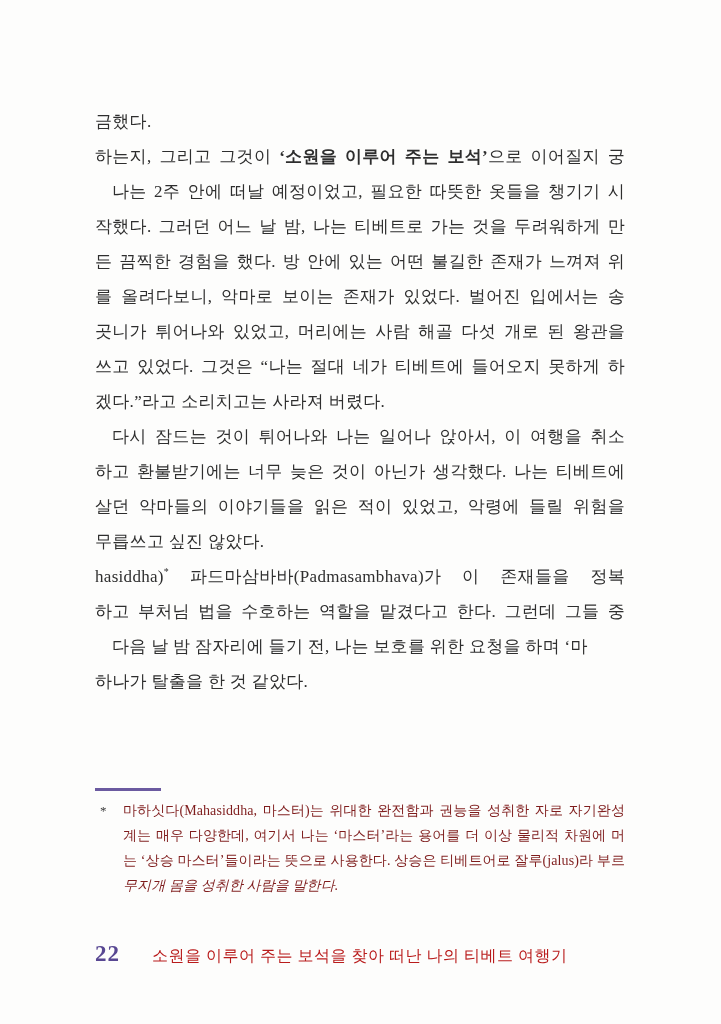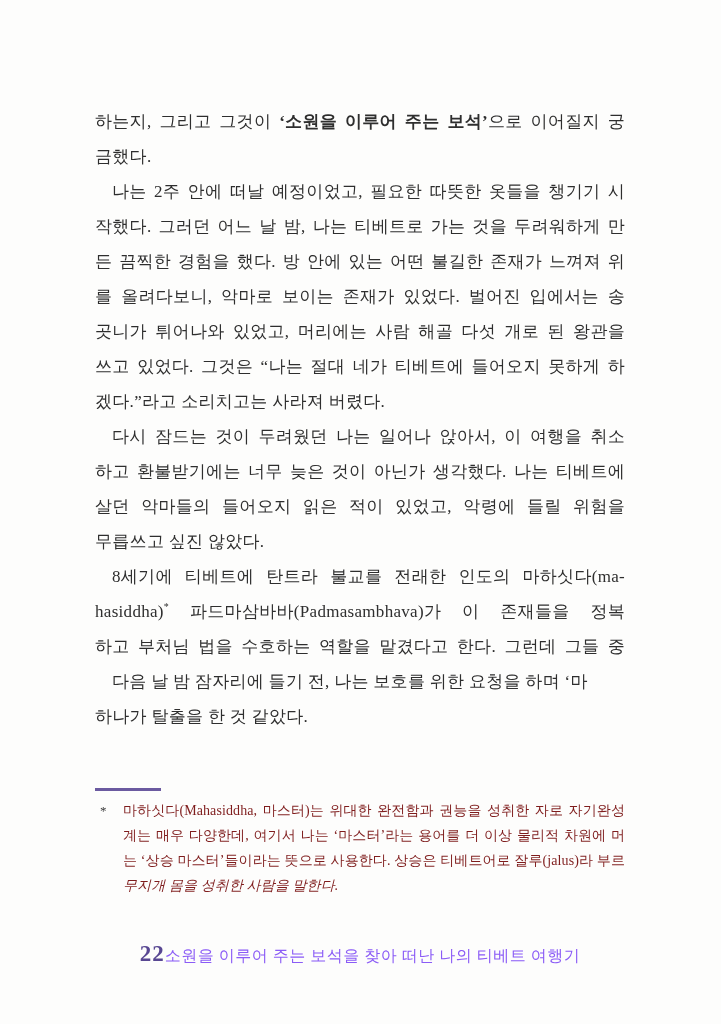--- a/index.html
+++ b/index.html
@@ -75,55 +75,53 @@
   }
   .fn-line.flush { text-align-last: left; font-style: italic; }
   
   .page-footer {
     position: absolute;
     left: 95px;
     top: 941px;
     width: 530px;
     display: flex;
     align-items: baseline;
-    justify-content: center;
   }
   .page-number {
     font-size: 23px;
     color: #584792;
     font-weight: 600;
     letter-spacing: 1px;
   }
   .running-title {
-    margin-left: 0;
+    margin-left: 32px;
     font-size: 16px;
-    color: #8b5cf6;
+    color: #b91c1c;
     letter-spacing: 0.5px;
   }
 </style>
 </head>
 <body>
 
 <div class="page">
 
   <main class="body-text">
+      <div class="line flush"><span>금했다.</span></div>
       <div class="line"><span>하는지, 그리고 그것이 </span><span class="bold">‘소원을 이루어 주는 보석’</span><span>으로 이어질지 궁</span></div>
-      <div class="line flush"><span>금했다.</span></div>
       <div class="line indent"><span>나는 2주 안에 떠날 예정이었고, 필요한 따뜻한 옷들을 챙기기 시</span></div>
       <div class="line"><span>작했다. 그러던 어느 날 밤, 나는 티베트로 가는 것을 두려워하게 만</span></div>
       <div class="line"><span>든 끔찍한 경험을 했다. 방 안에 있는 어떤 불길한 존재가 느껴져 위</span></div>
       <div class="line"><span>를 올려다보니, 악마로 보이는 존재가 있었다. 벌어진 입에서는 송</span></div>
       <div class="line"><span>곳니가 튀어나와 있었고, 머리에는 사람 해골 다섯 개로 된 왕관을</span></div>
       <div class="line"><span>쓰고 있었다. 그것은 “나는 절대 네가 티베트에 들어오지 못하게 하</span></div>
       <div class="line flush"><span>겠다.”라고 소리치고는 사라져 버렸다.</span></div>
-      <div class="line indent"><span>다시 잠드는 것이 두려웠던 나는 일어나 앉아서, 이 여행을 취소</span></div>
+      <div class="line indent"><span>다시 잠드는 것이 튀어나와 나는 일어나 앉아서, 이 여행을 취소</span></div>
       <div class="line"><span>하고 환불받기에는 너무 늦은 것이 아닌가 생각했다. 나는 티베트에</span></div>
-      <div class="line"><span>살던 악마들의 들어오지 읽은 적이 있었고, 악령에 들릴 위험을</span></div>
+      <div class="line"><span>살던 악마들의 이야기들을 읽은 적이 있었고, 악령에 들릴 위험을</span></div>
       <div class="line flush"><span>무릅쓰고 싶진 않았다.</span></div>
-      <div class="line indent"><span>8세기에 티베트에 탄트라 불교를 전래한 인도의 마하싯다(ma-</span></div>
       <div class="line"><span>hasiddha)</span><sup>*</sup><span> 파드마삼바바(Padmasambhava)가 이 존재들을 정복</span></div>
       <div class="line"><span>하고 부처님 법을 수호하는 역할을 맡겼다고 한다. 그런데 그들 중</span></div>
       <div class="line indent flush"><span>다음 날 밤 잠자리에 들기 전, 나는 보호를 위한 요청을 하며 ‘마</span></div>
       <div class="line flush"><span>하나가 탈출을 한 것 같았다.</span></div>
     </main>
 
   <div class="footnote">
     <div class="footnote-divider"></div>
     <div class="footnote-row">
       <div class="fn-marker">*</div>

